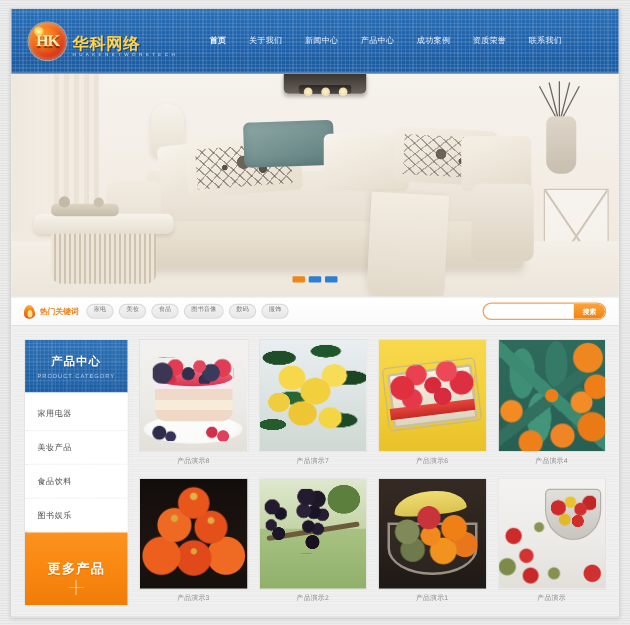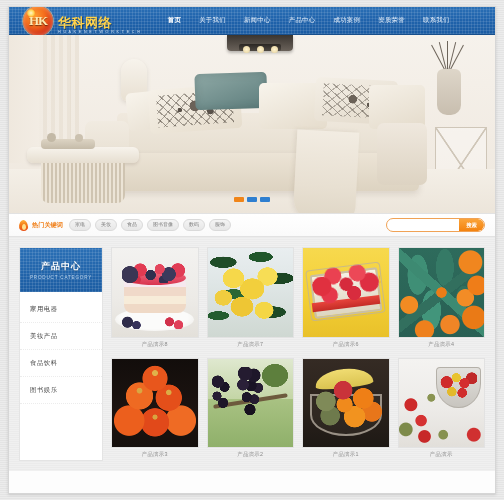--- a/index.html
+++ b/index.html
@@ -21,21 +21,21 @@
     position:absolute; left:8px; top:6px;
     width:488px; height:488px;
     background:#fdfdfd;
     border:1px solid #d6d6d6;
     box-shadow:0 1px 3px rgba(0,0,0,.12);
     overflow:hidden;
   }
   
   .header {
     position:relative;
-    height:28px;
+    height:52px;
     background:
       repeating-linear-gradient(0deg, rgba(255,255,255,.10) 0px, rgba(255,255,255,.10) 1px, transparent 1px, transparent 3px),
       repeating-linear-gradient(90deg, rgba(255,255,255,.10) 0px, rgba(255,255,255,.10) 1px, transparent 1px, transparent 3px),
       linear-gradient(180deg,#2a6fb5 0%, #1f62ab 50%, #1b5ca2 100%);
     display:flex; align-items:center;
     border-bottom:1px solid #174f8c;
   }
   .logo-wrap {
     display:flex; align-items:center;
     margin-left:14px;
@@ -689,20 +689,21 @@
         <div class="side-head">
           <div class="cn">产品中心</div>
           <div class="en">PRODUCT CATEGORY</div>
         </div>
         <div class="side-list">
           <div class="side-item">家用电器</div>
           <div class="side-item">美妆产品</div>
           <div class="side-item">食品饮料</div>
           <div class="side-item">图书娱乐</div>
         </div>
+        <div class="side-more">更多产品</div>
       </div>
 
       <div class="products">
 
         <div class="prod">
           <div class="prod-img">
             <div class="ph cake">
               <div class="plate"></div>
                 <div class="body"></div>
                 <div class="top"></div>

